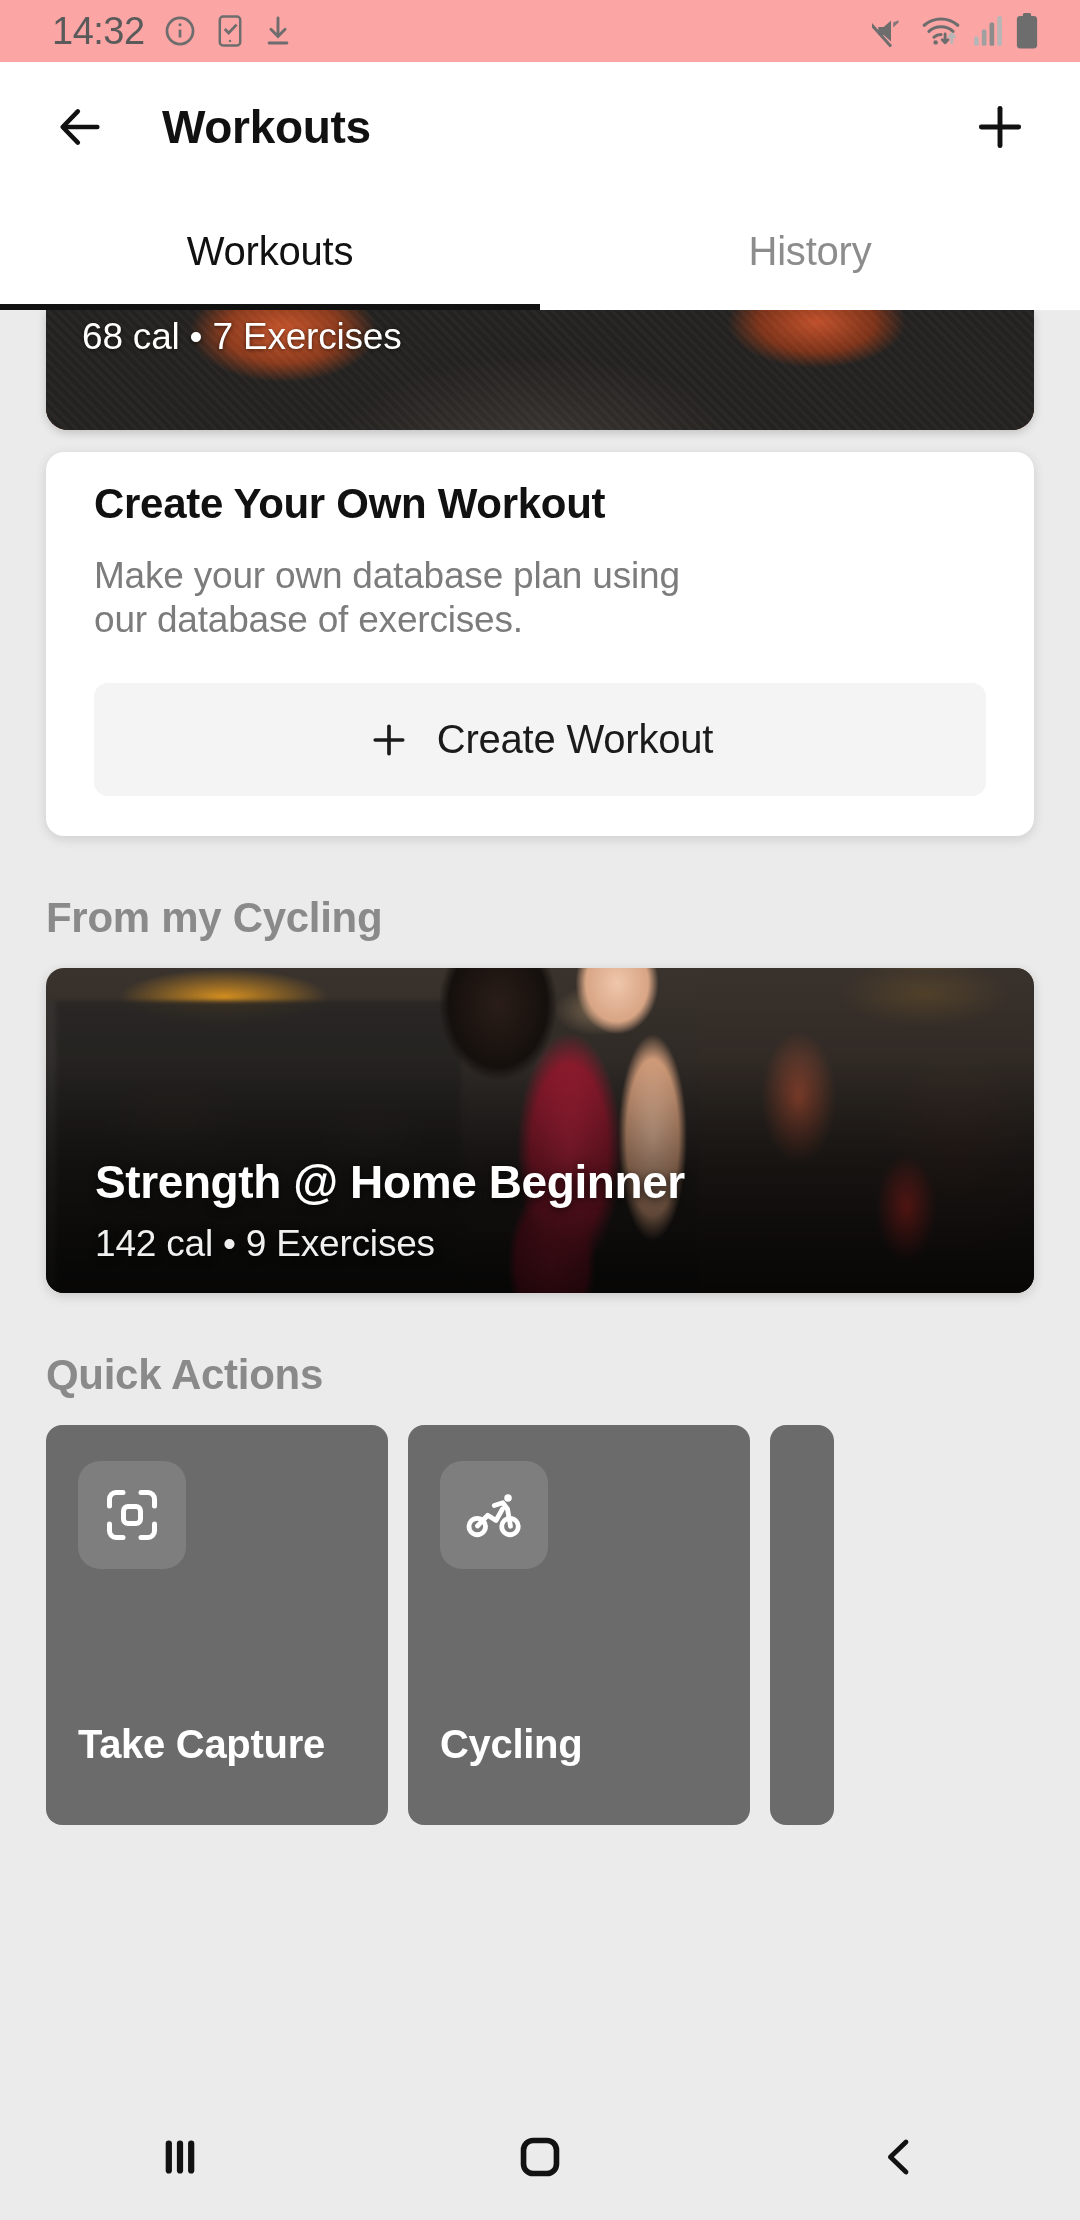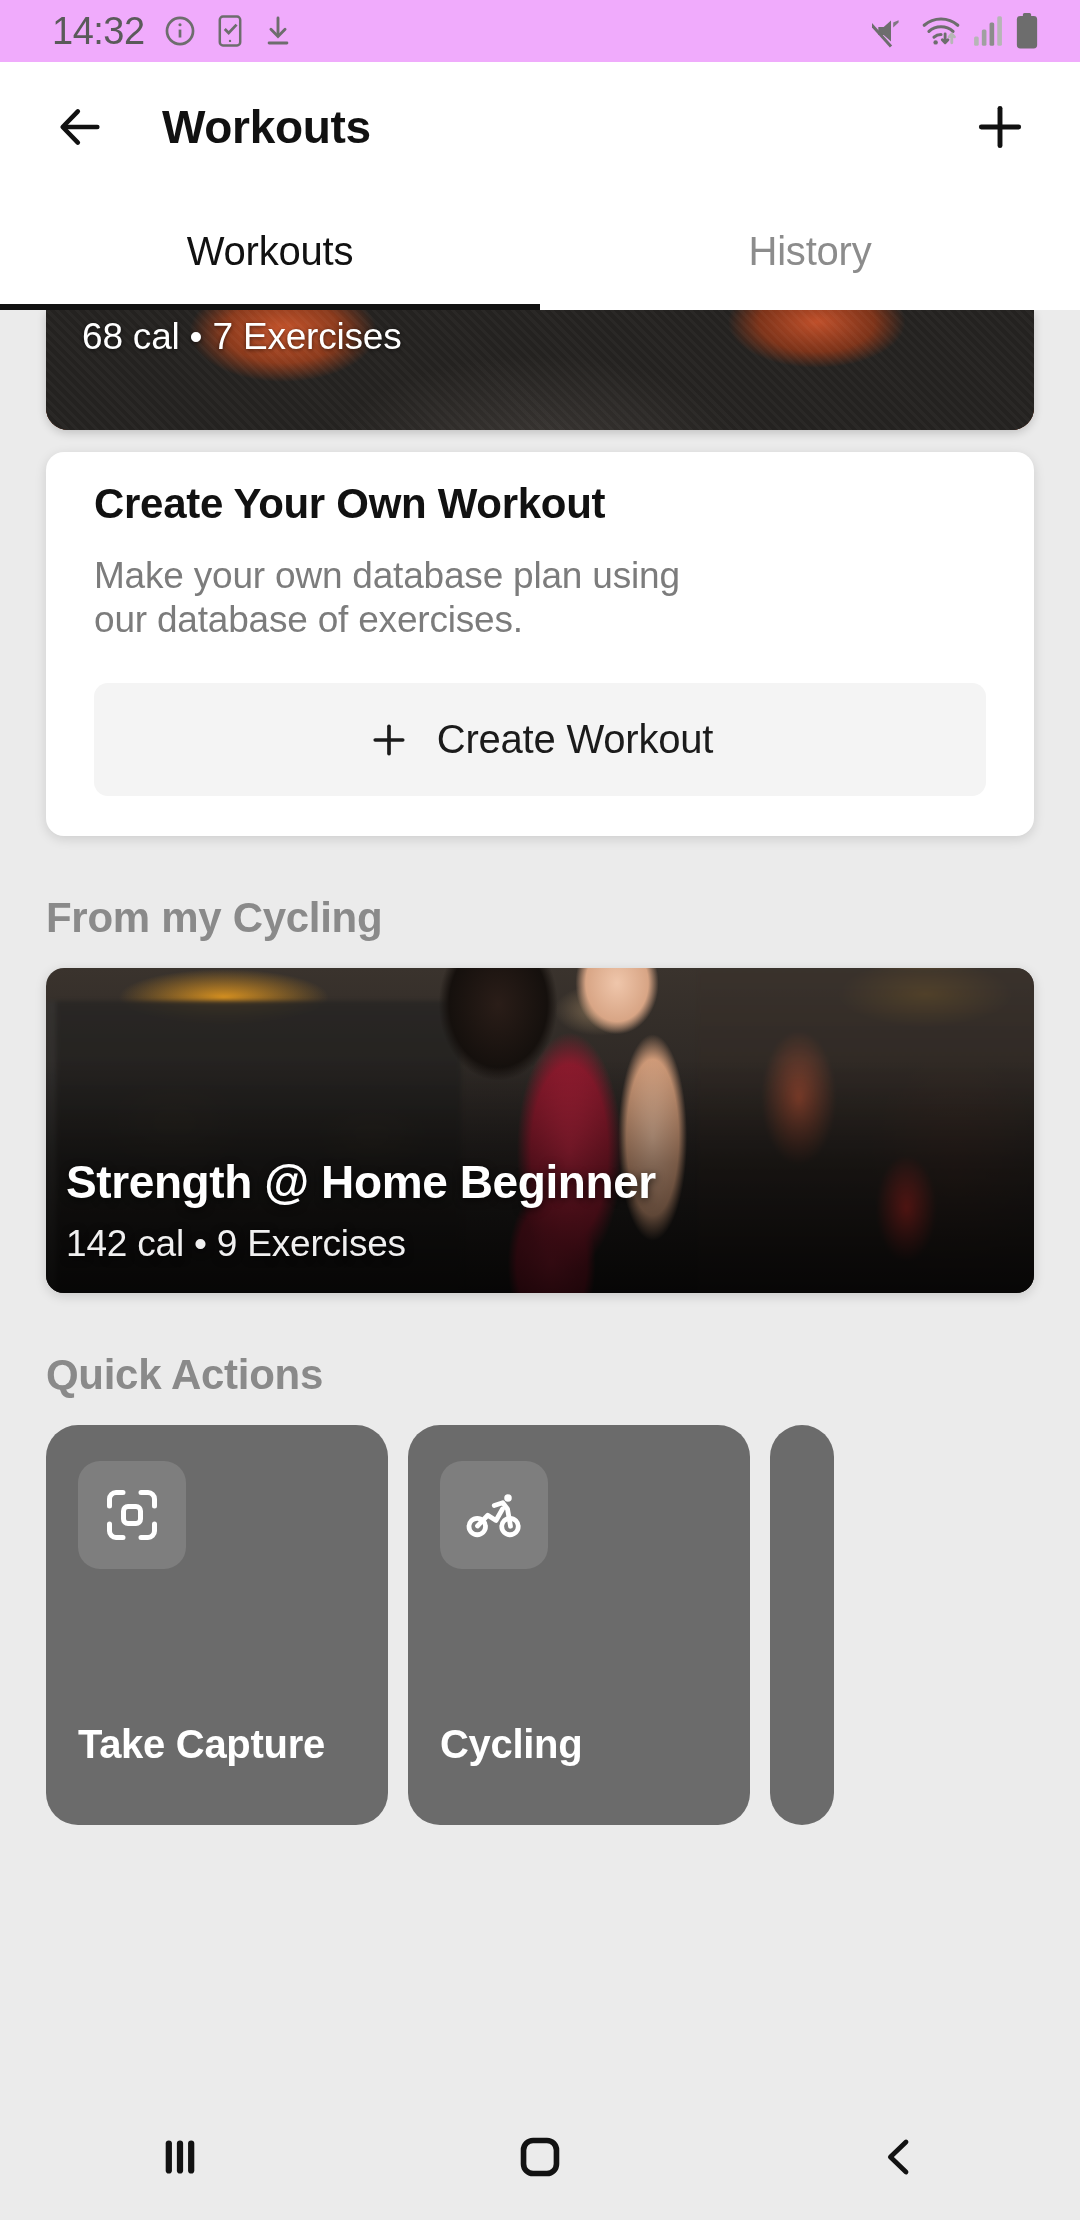--- a/index.html
+++ b/index.html
@@ -5,21 +5,21 @@
   * { margin:0; padding:0; box-sizing:border-box; }
   html, body {
     width:1080px; height:2220px;
     font-family:"Liberation Sans", sans-serif;
     background:#ebebeb;
     overflow:hidden;
   }
 
   
   .status-bar{
-    height:62px; background:#f0abfc;
+    height:62px; background:#fca5a5;
     display:flex; align-items:center;
     padding:0 40px 0 52px;
     position:relative; z-index:6;
   }
   .sb-left{ display:flex; align-items:center; gap:18px; }
   .sb-time{ font-size:38px; color:#5a5a5a; letter-spacing:-0.5px; font-weight:400; }
   .sb-right{ margin-left:auto; display:flex; align-items:center; gap:10px; }
   .sb-ic{ display:block; }
 
   
@@ -158,40 +158,40 @@
     background:
       radial-gradient(ellipse 50px 90px at 30% 40%, rgba(215,90,55,.55) 0%, rgba(120,50,30,0) 75%),
       radial-gradient(ellipse 40px 70px at 62% 74%, rgba(205,45,40,.75) 0%, rgba(120,30,25,0) 76%),
       linear-gradient(180deg, rgba(58,50,44,.85) 0%, rgba(28,24,22,.95) 100%);
     filter:blur(1.5px);
   }
   .studio-scrim{
     position:absolute; inset:0;
     background:linear-gradient(180deg, rgba(0,0,0,0) 28%, rgba(0,0,0,.42) 60%, rgba(0,0,0,.72) 100%);
   }
-  .studio-text{ position:absolute; left:20px; bottom:28px; right:36px; }
+  .studio-text{ position:absolute; left:49px; bottom:28px; right:36px; }
   .studio-title{
     font-size:46px; font-weight:700; color:#fff; letter-spacing:-0.4px;
     text-shadow:0 2px 8px rgba(0,0,0,.7);
   }
   .studio-sub{
     margin-top:14px; font-size:37px; color:#f0f0f0; font-weight:400; letter-spacing:-0.2px;
     text-shadow:0 2px 8px rgba(0,0,0,.7);
   }
 
   
   .qa-row{
     display:flex; gap:20px;
     padding-left:46px;
     height:400px;
   }
   .qa-card{
     width:342px; flex:0 0 342px;
     background:#6b6b6b;
-    border-radius:32px;
+    border-radius:16px;
     position:relative;
     padding:36px 32px;
   }
   .qa-card.partial{ width:60px; flex:0 0 60px; }
   .qa-icon-box{
     width:108px; height:108px;
     background:rgba(255,255,255,.13);
     border-radius:22px;
     display:flex; align-items:center; justify-content:center;
   }

